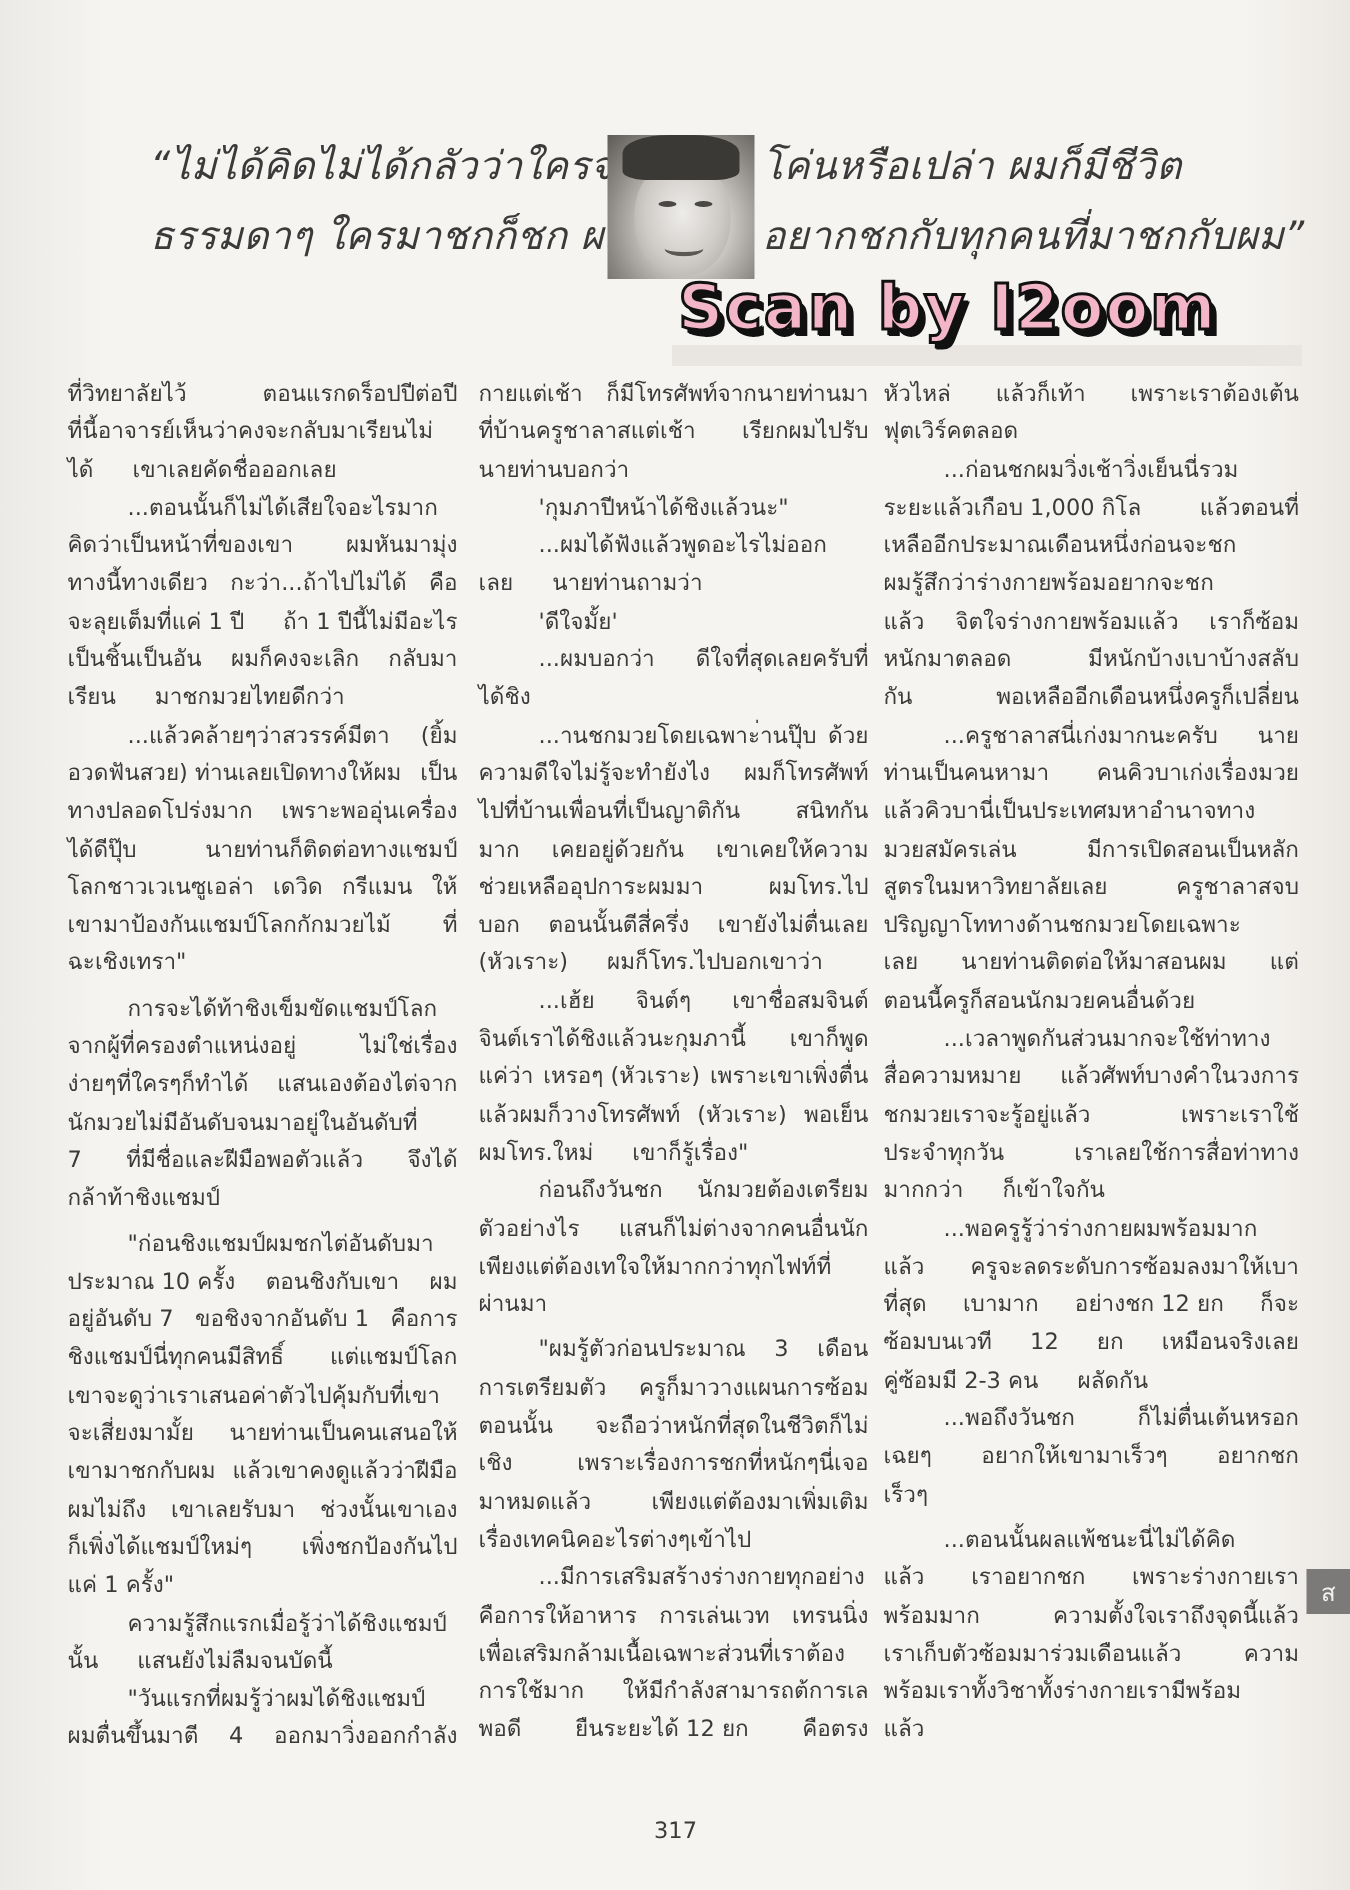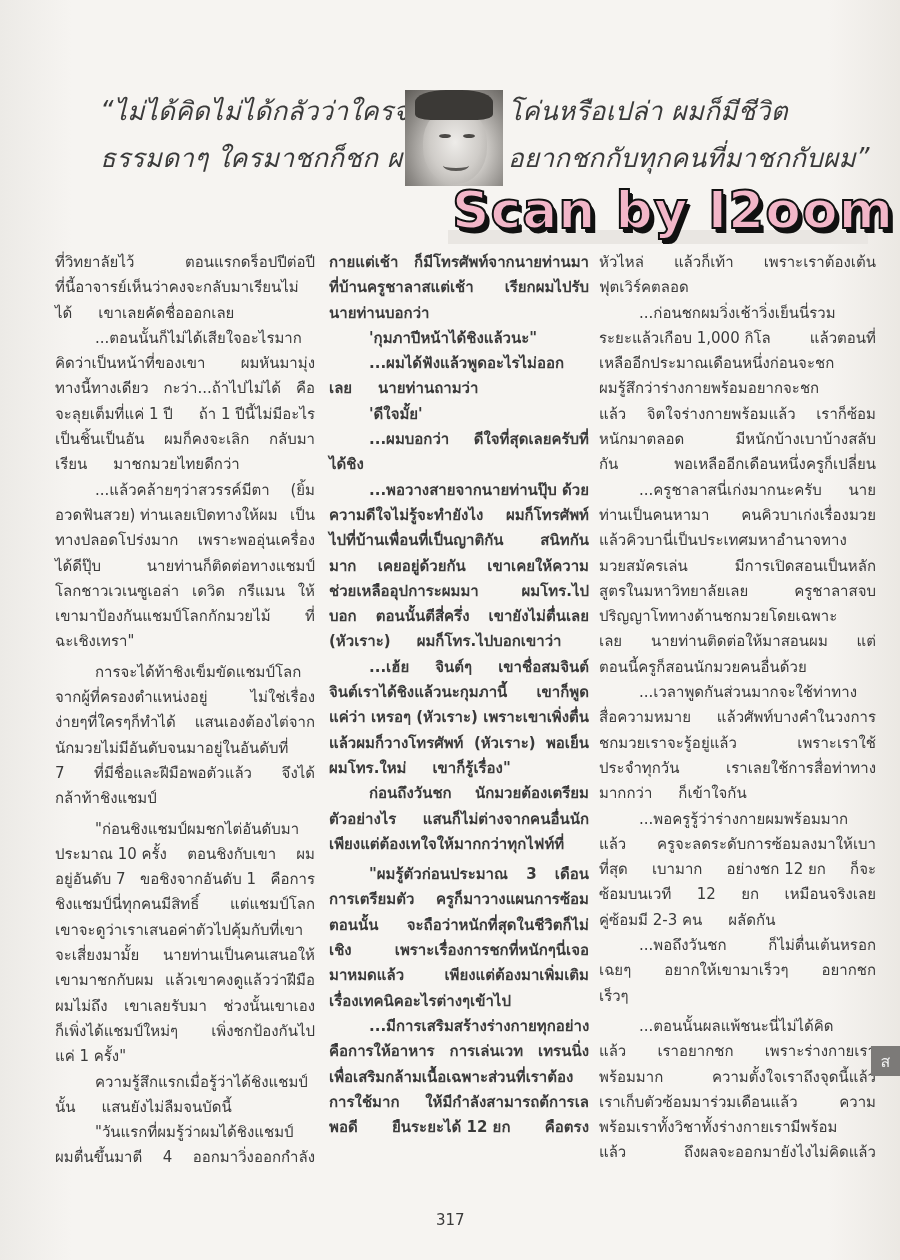--- a/index.html
+++ b/index.html
@@ -45,40 +45,40 @@
     .portrait .eye {
       position: absolute; top: 44px; width: 12px; height: 4px; background: #4a4845; border-radius: 50%;
     }
     .portrait .mouth {
       position: absolute; left: 38px; top: 70px; width: 26px; height: 8px;
       border-bottom: 3px solid #5a5855; border-radius: 0 0 50% 50%;
     }
     .watermark {
       position: absolute; left: 452px; top: 180px;
       font-family: "DejaVu Sans", sans-serif;
-      font-weight: bold; font-size: 52px; letter-spacing: 1px;
+      font-weight: bold; font-size: 42px; letter-spacing: 1px;
       color: #f2b6c8;
       -webkit-text-stroke: 2px #111;
       text-shadow: 3px 4px 0 #111, 4px 5px 0 #111;
       white-space: nowrap;
     }
     .watermark-band {
       position: absolute; left: 448px; top: 230px; width: 420px; height: 14px;
       background: #e9e6e2;
     }
     .columns {
-      position: absolute; top: 250px; left: 55px; width: 830px; height: 950px;
+      position: absolute; top: 250px; left: 45px; width: 830px; height: 950px;
     }
     .col {
       position: absolute; top: 0;
       font-size: 15px; line-height: 25.3px;
       color: #3a3a3a;
     }
     .col-1 { left: 0; width: 260px; }
-    .col-2 { left: 274px; width: 260px; font-weight: bold; }
+    .col-2 { left: 274px; width: 260px; }
     .col-3 { left: 544px; width: 277px; }
     .line {
       display: flex; justify-content: space-between;
       white-space: nowrap; height: 25.3px;
     }
     .line.indent { padding-left: 40px; }
     .line.last { justify-content: flex-start; text-align: right; }
     .line.last span + span { margin-left: 26px; }
     .line.gap-before { margin-top: 5px; }
     .page-number {
@@ -288,21 +288,21 @@
         <span>'ดีใจมั้ย'</span>
       </div>
       <div class="line indent">
         <span>...ผมบอกว่า</span>
         <span>ดีใจที่สุดเลยครับที่</span>
       </div>
       <div class="line last">
         <span>ได้ชิง</span>
       </div>
       <div class="line indent">
-        <span>...พอวางสายจากนายท่านปุ๊บ</span>
+        <span>...านชกมวยโดยเฉพาะ่านปุ๊บ</span>
         <span>ด้วย</span>
       </div>
       <div class="line">
         <span>ความดีใจไม่รู้จะทำยังไง</span>
         <span>ผมก็โทรศัพท์</span>
       </div>
       <div class="line">
         <span>ไปที่บ้านเพื่อนที่เป็นญาติกัน</span>
         <span>สนิทกัน</span>
       </div>
@@ -350,20 +350,23 @@
       <div class="line indent">
         <span>ก่อนถึงวันชก</span>
         <span>นักมวยต้องเตรียม</span>
       </div>
       <div class="line">
         <span>ตัวอย่างไร</span>
         <span>แสนก็ไม่ต่างจากคนอื่นนัก</span>
       </div>
       <div class="line last">
         <span>เพียงแต่ต้องเทใจให้มากกว่าทุกไฟท์ที่</span>
+      </div>
+      <div class="line last">
+        <span>ผ่านมา</span>
       </div>
       <div class="line indent gap-before">
         <span>"ผมรู้ตัวก่อนประมาณ</span>
         <span>3</span>
         <span>เดือน</span>
       </div>
       <div class="line">
         <span>การเตรียมตัว</span>
         <span>ครูก็มาวางแผนการซ้อม</span>
       </div>
@@ -536,19 +539,18 @@
       </div>
       <div class="line">
         <span>เราเก็บตัวซ้อมมาร่วมเดือนแล้ว</span>
         <span>ความ</span>
       </div>
       <div class="line last">
         <span>พร้อมเราทั้งวิชาทั้งร่างกายเรามีพร้อม</span>
       </div>
       <div class="line">
         <span>แล้ว</span>
-        <span>ถึงผลจะออกมายังไงไม่คิดแล้ว</span>
       </div>
     </div>
 </div>
 
 <div class="page-number">317</div>
 <div class="side-tab">ส</div>
 
 </body></html>

